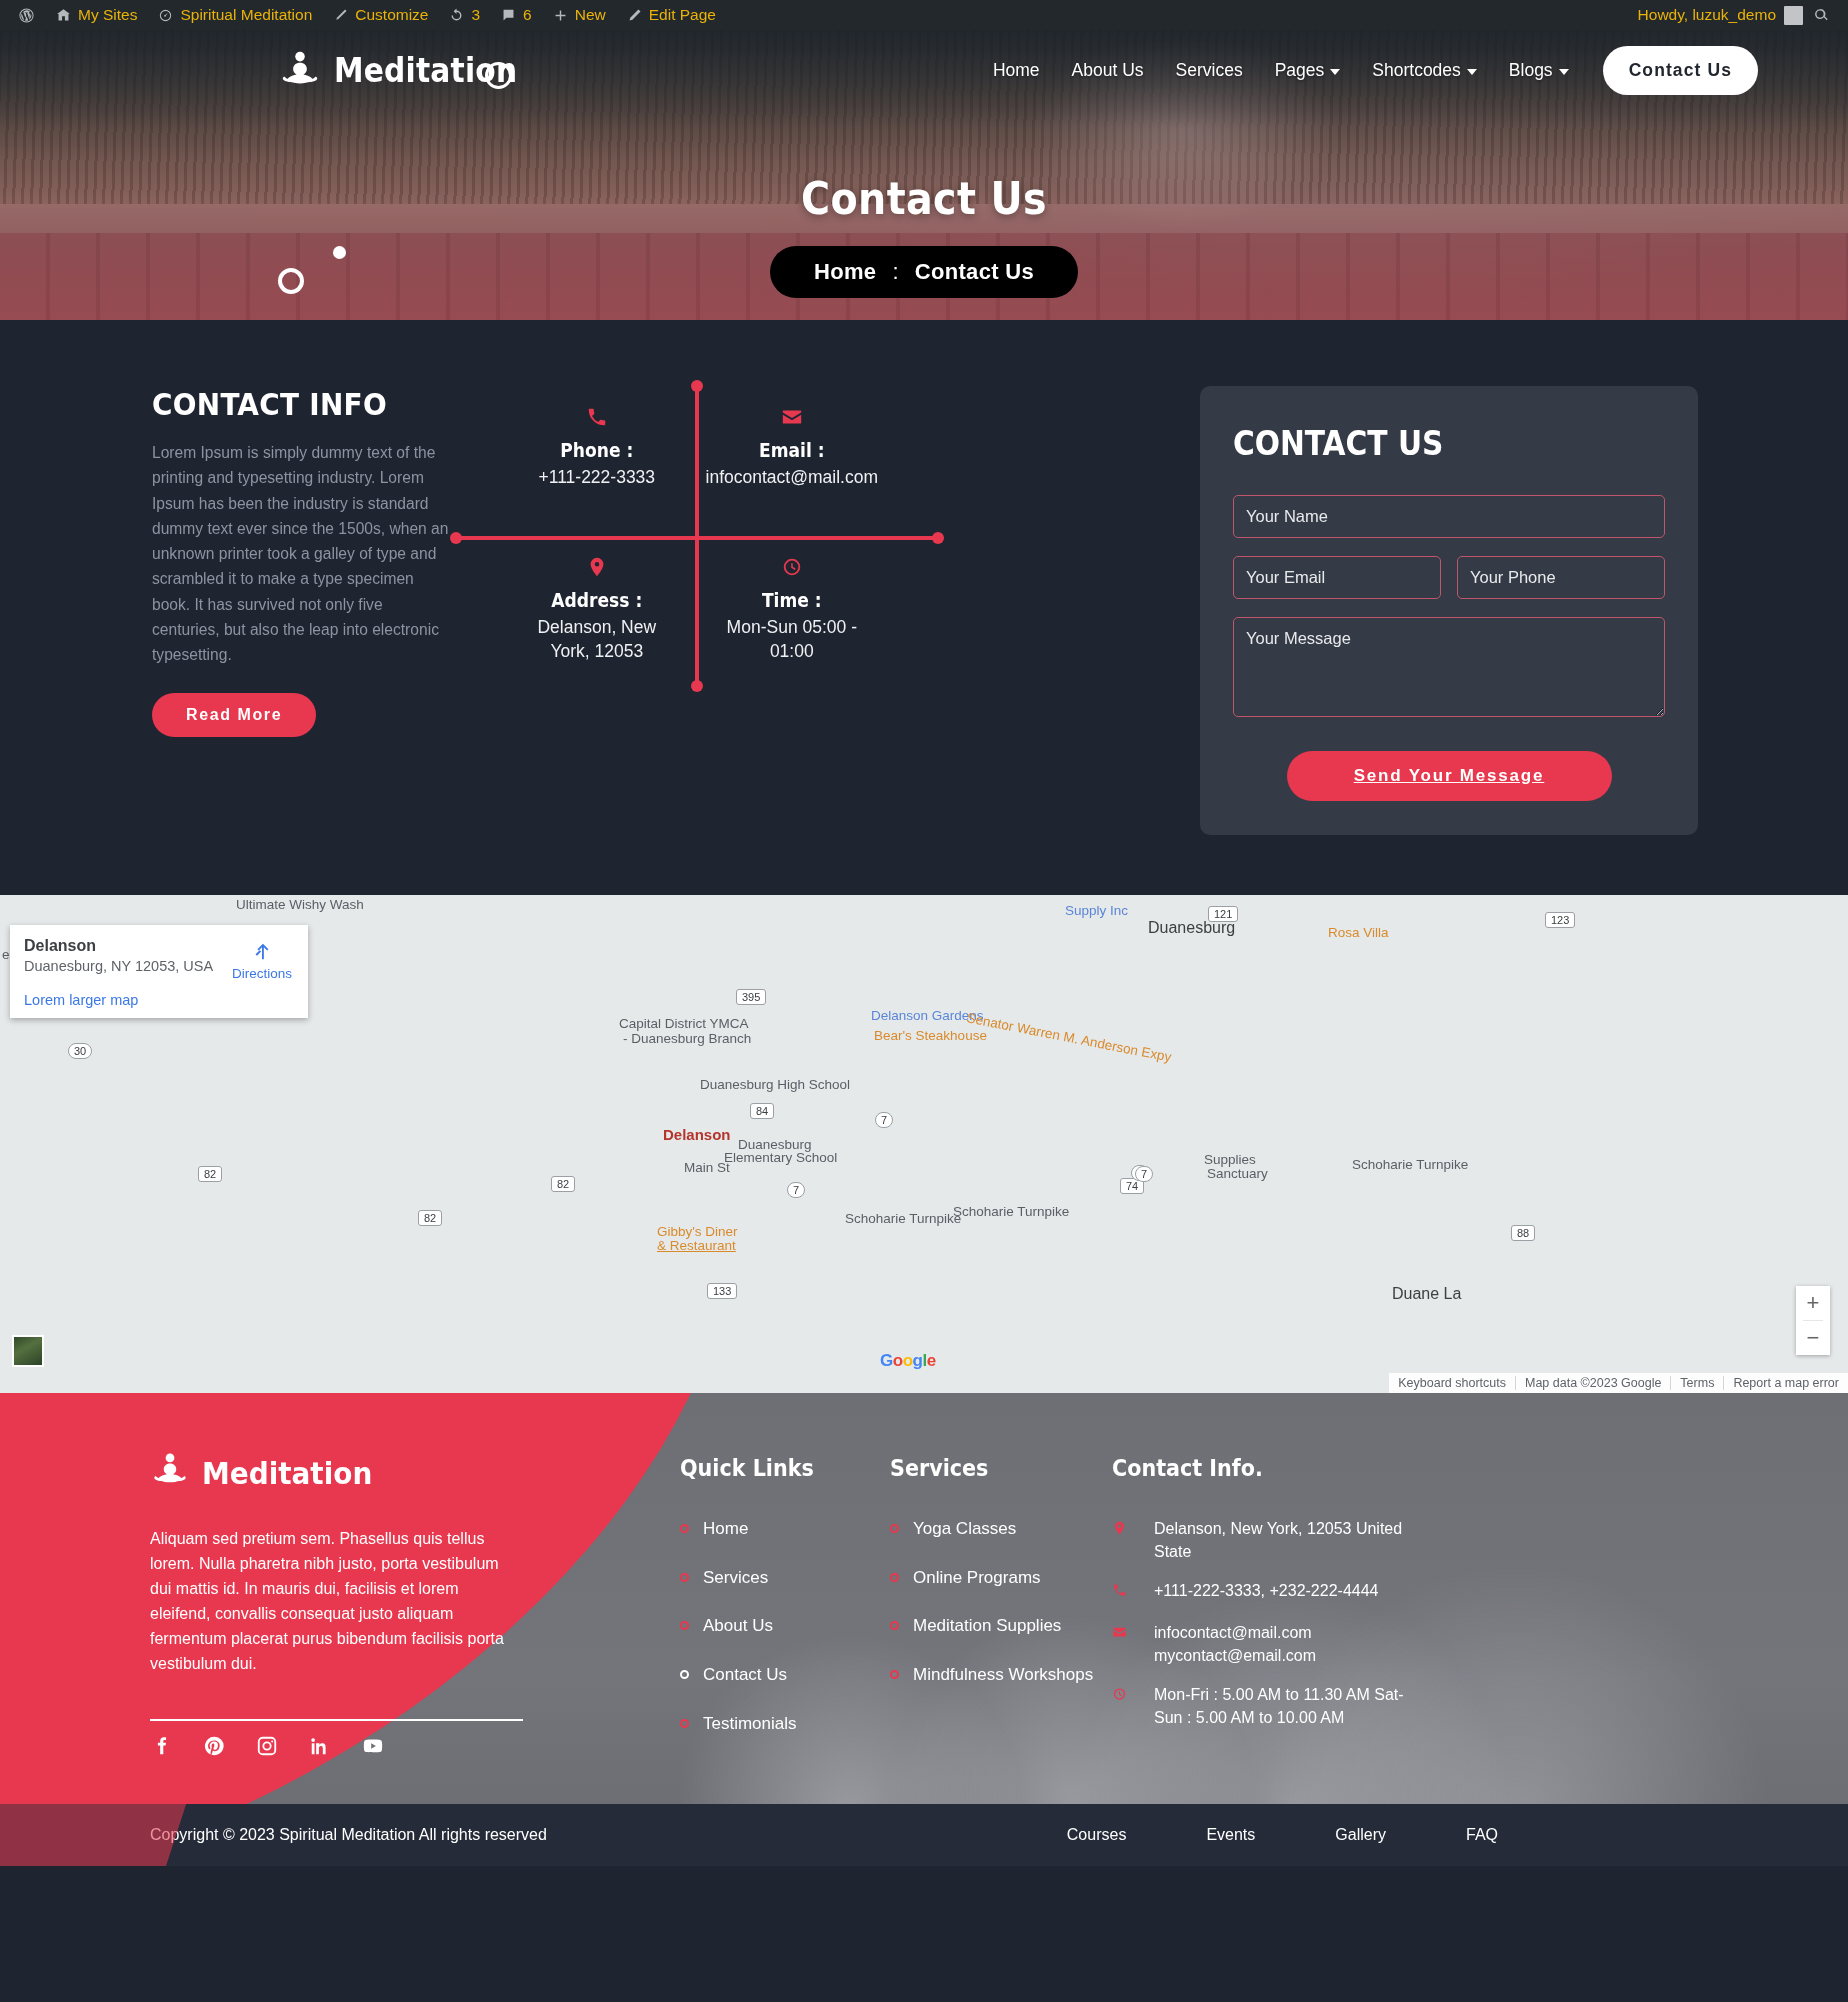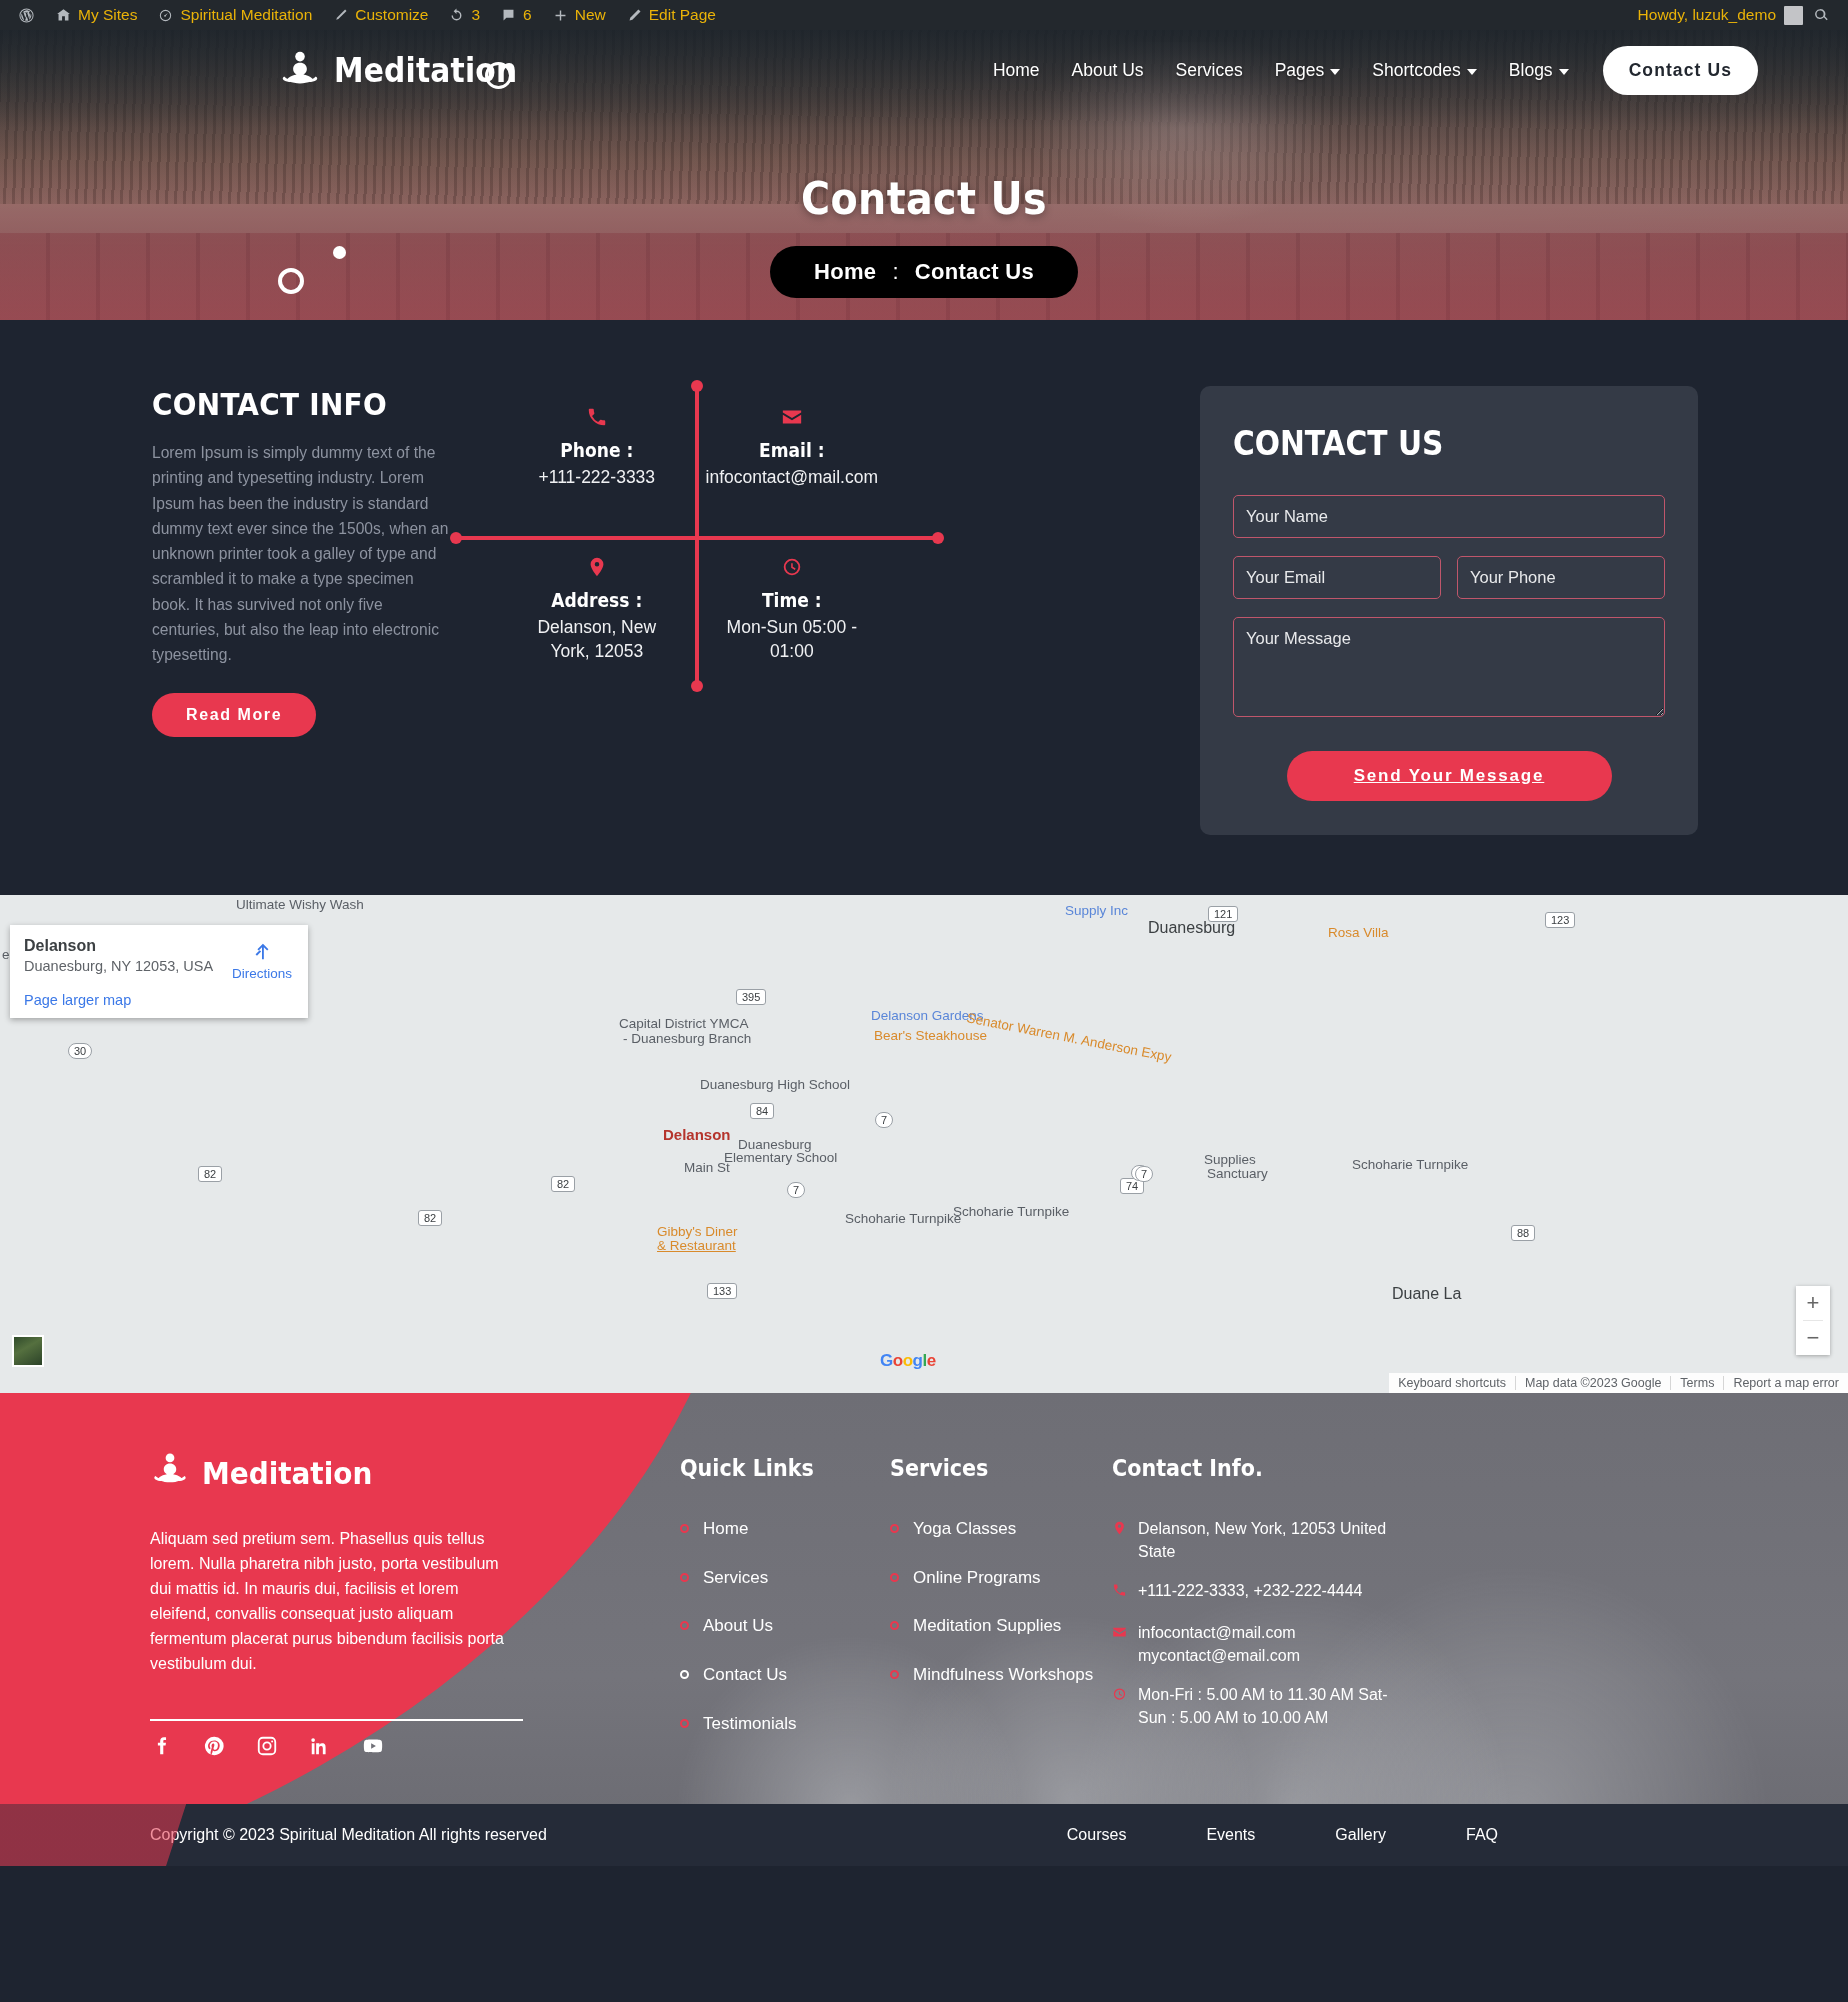--- a/index.html
+++ b/index.html
@@ -247,21 +247,21 @@
   .fcol-serv { width: 210px; margin-left: 0px;}
   .fcol-contact { width: 300px; margin-left: 12px;}
   .fcol h3 {
     font-family:"DejaVu Sans Condensed","Liberation Sans Narrow","Liberation Sans",sans-serif;
     font-size: 23px; font-weight:700; margin-bottom: 36px;
   }
   .flist li { list-style:none; margin-bottom: 24px; display:flex; align-items:flex-start; gap: 14px; font-size: 17px; line-height:1.45;}
   .flist .bullet { width:9px;height:9px;border:2px solid #e8384f;border-radius:50%; margin-top:7px; flex:none;}
   .flist .bullet.active { border-color:#fff; }
   .flist a { color:#fff; text-decoration:none;}
-  .cinfo li { list-style:none; margin-bottom: 16px; display:flex; align-items:flex-start; gap: 11px; font-size: 16px; line-height:1.45;}
+  .cinfo li { list-style:none; margin-bottom: 16px; display:flex; align-items:flex-start; gap: 27px; font-size: 16px; line-height:1.45;}
   .cinfo svg { width:15px;height:16px;fill:#e8384f; flex:none; margin-top:3px;}
 
   .copybar {
     position:relative; z-index:4; background:#252b38; height: 62px;
     display:flex; align-items:center;
   }
   .copybar .ci { width:1548px; margin:0 auto; display:flex; align-items:center;}
   .copytext { font-size: 16px; }
   .copylinks { margin-left: auto; display:flex; gap: 0; padding-right: 160px;}
   .copylinks a { color:#fff; text-decoration:none; font-size:16px; padding: 0 40px;}
@@ -522,21 +522,21 @@
       <div class="shield" style="left: 1208px; top: 11px;">121</div>
       <div class="shield round" style="left: 1135px; top: 271px;">7</div>
       <div class="shield" style="left: 1545px; top: 17px;">123</div>
       <div class="shield" style="left: 1511px; top: 330px;">88</div>
       <div class="shield" style="left: 707px; top: 388px;">133</div>
     </div>
 
   <div class="map-card">
     <h4>Delanson</h4>
     <p>Duanesburg, NY 12053, USA</p>
-    <a href="#">Page larger map</a>
+    <a href="#">Lorem larger map</a>
     <div class="dirs">
       <span>
         <svg viewBox="0 0 24 24">
             <path d="M13 3l6 6-1.4 1.4L14 6.8V20h-2V6.8L8.4 10.4 7 9l6-6z"></path>
             <path d="M11 11.5L6.5 16 5 14.5 9.5 10z"></path>
           </svg>
       </span>
       <span>Directions</span>
     </div>
   </div>

